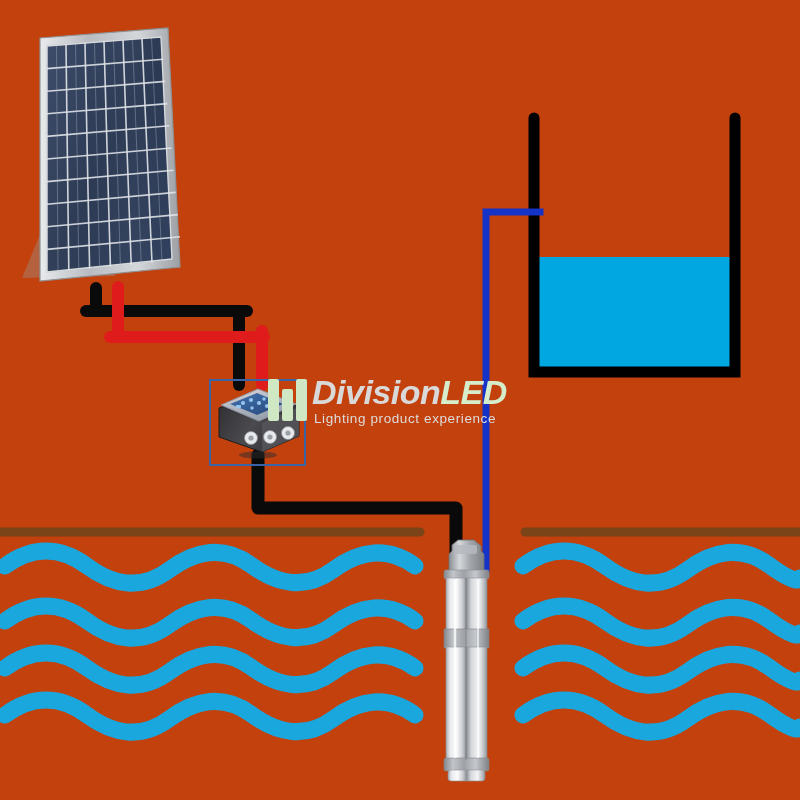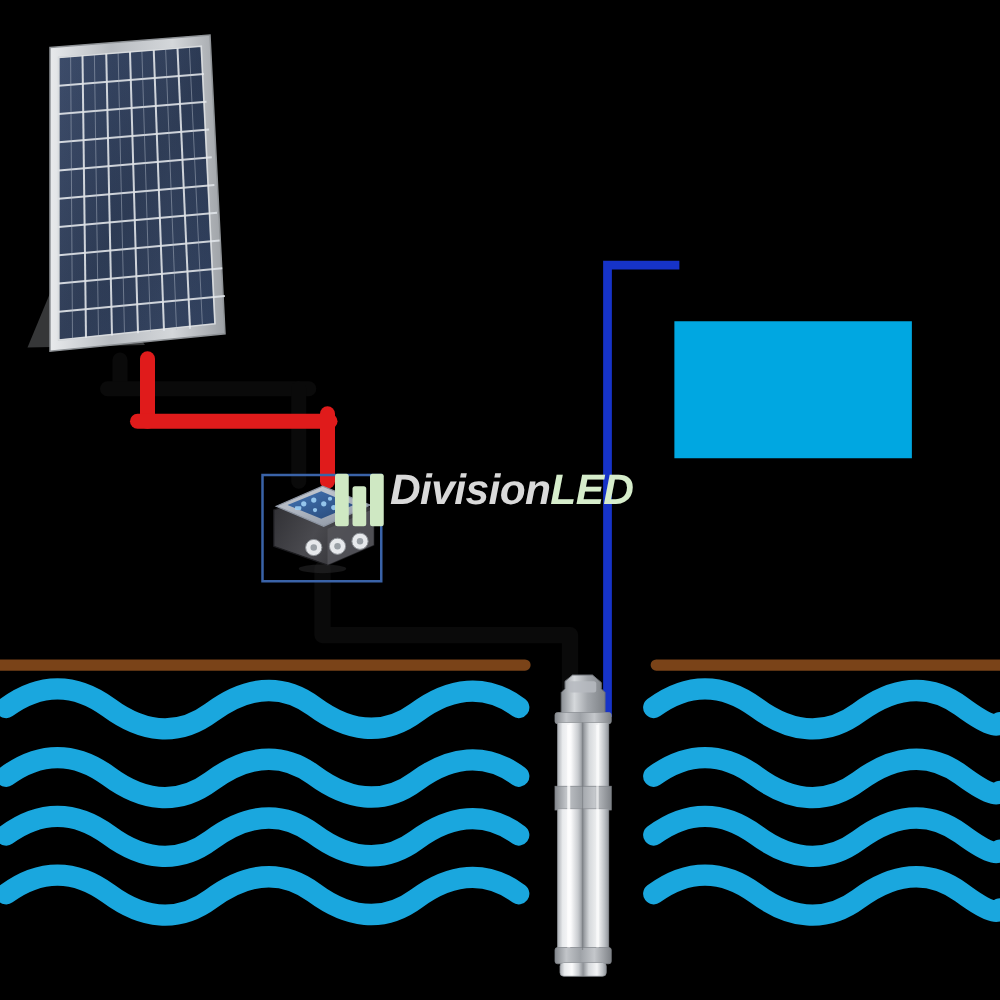--- a/index.html
+++ b/index.html
@@ -6,21 +6,21 @@
   html,body{margin:0;padding:0;}
   body{
     width:800px;height:800px;
     background:#ffffff;
     font-family:"Liberation Sans", sans-serif;
     overflow:hidden;
   }
   #stage{
     position:relative;
     width:800px;height:800px;
-    background:#000000;
+    background:#c2410c;
     overflow:hidden;
   }
   #svg-scene{position:absolute;left:0;top:0;}
 
   
   #watermark{
     position:absolute;
     left:268px;top:373px;
     width:330px;height:62px;
     pointer-events:none;
@@ -263,15 +263,16 @@
 
   <div id="watermark">
     <div id="wm-mark">
       <span class="bar b1" style="background: rgb(207, 232, 195);"></span>
       <span class="bar b2" style="background: rgb(207, 232, 195);"></span>
       <span class="bar b3" style="background: rgb(207, 232, 195);"></span>
     </div>
     <div id="wm-title">
       <span class="w1" style="color: rgb(217, 217, 217);">Division</span><span class="w2" style="color: rgb(214, 237, 203);">LED</span>
     </div>
+    <div id="wm-sub" style="color: rgb(220, 220, 220);">Lighting product experience</div>
   </div>
 
 </div>
 
 </body></html>

